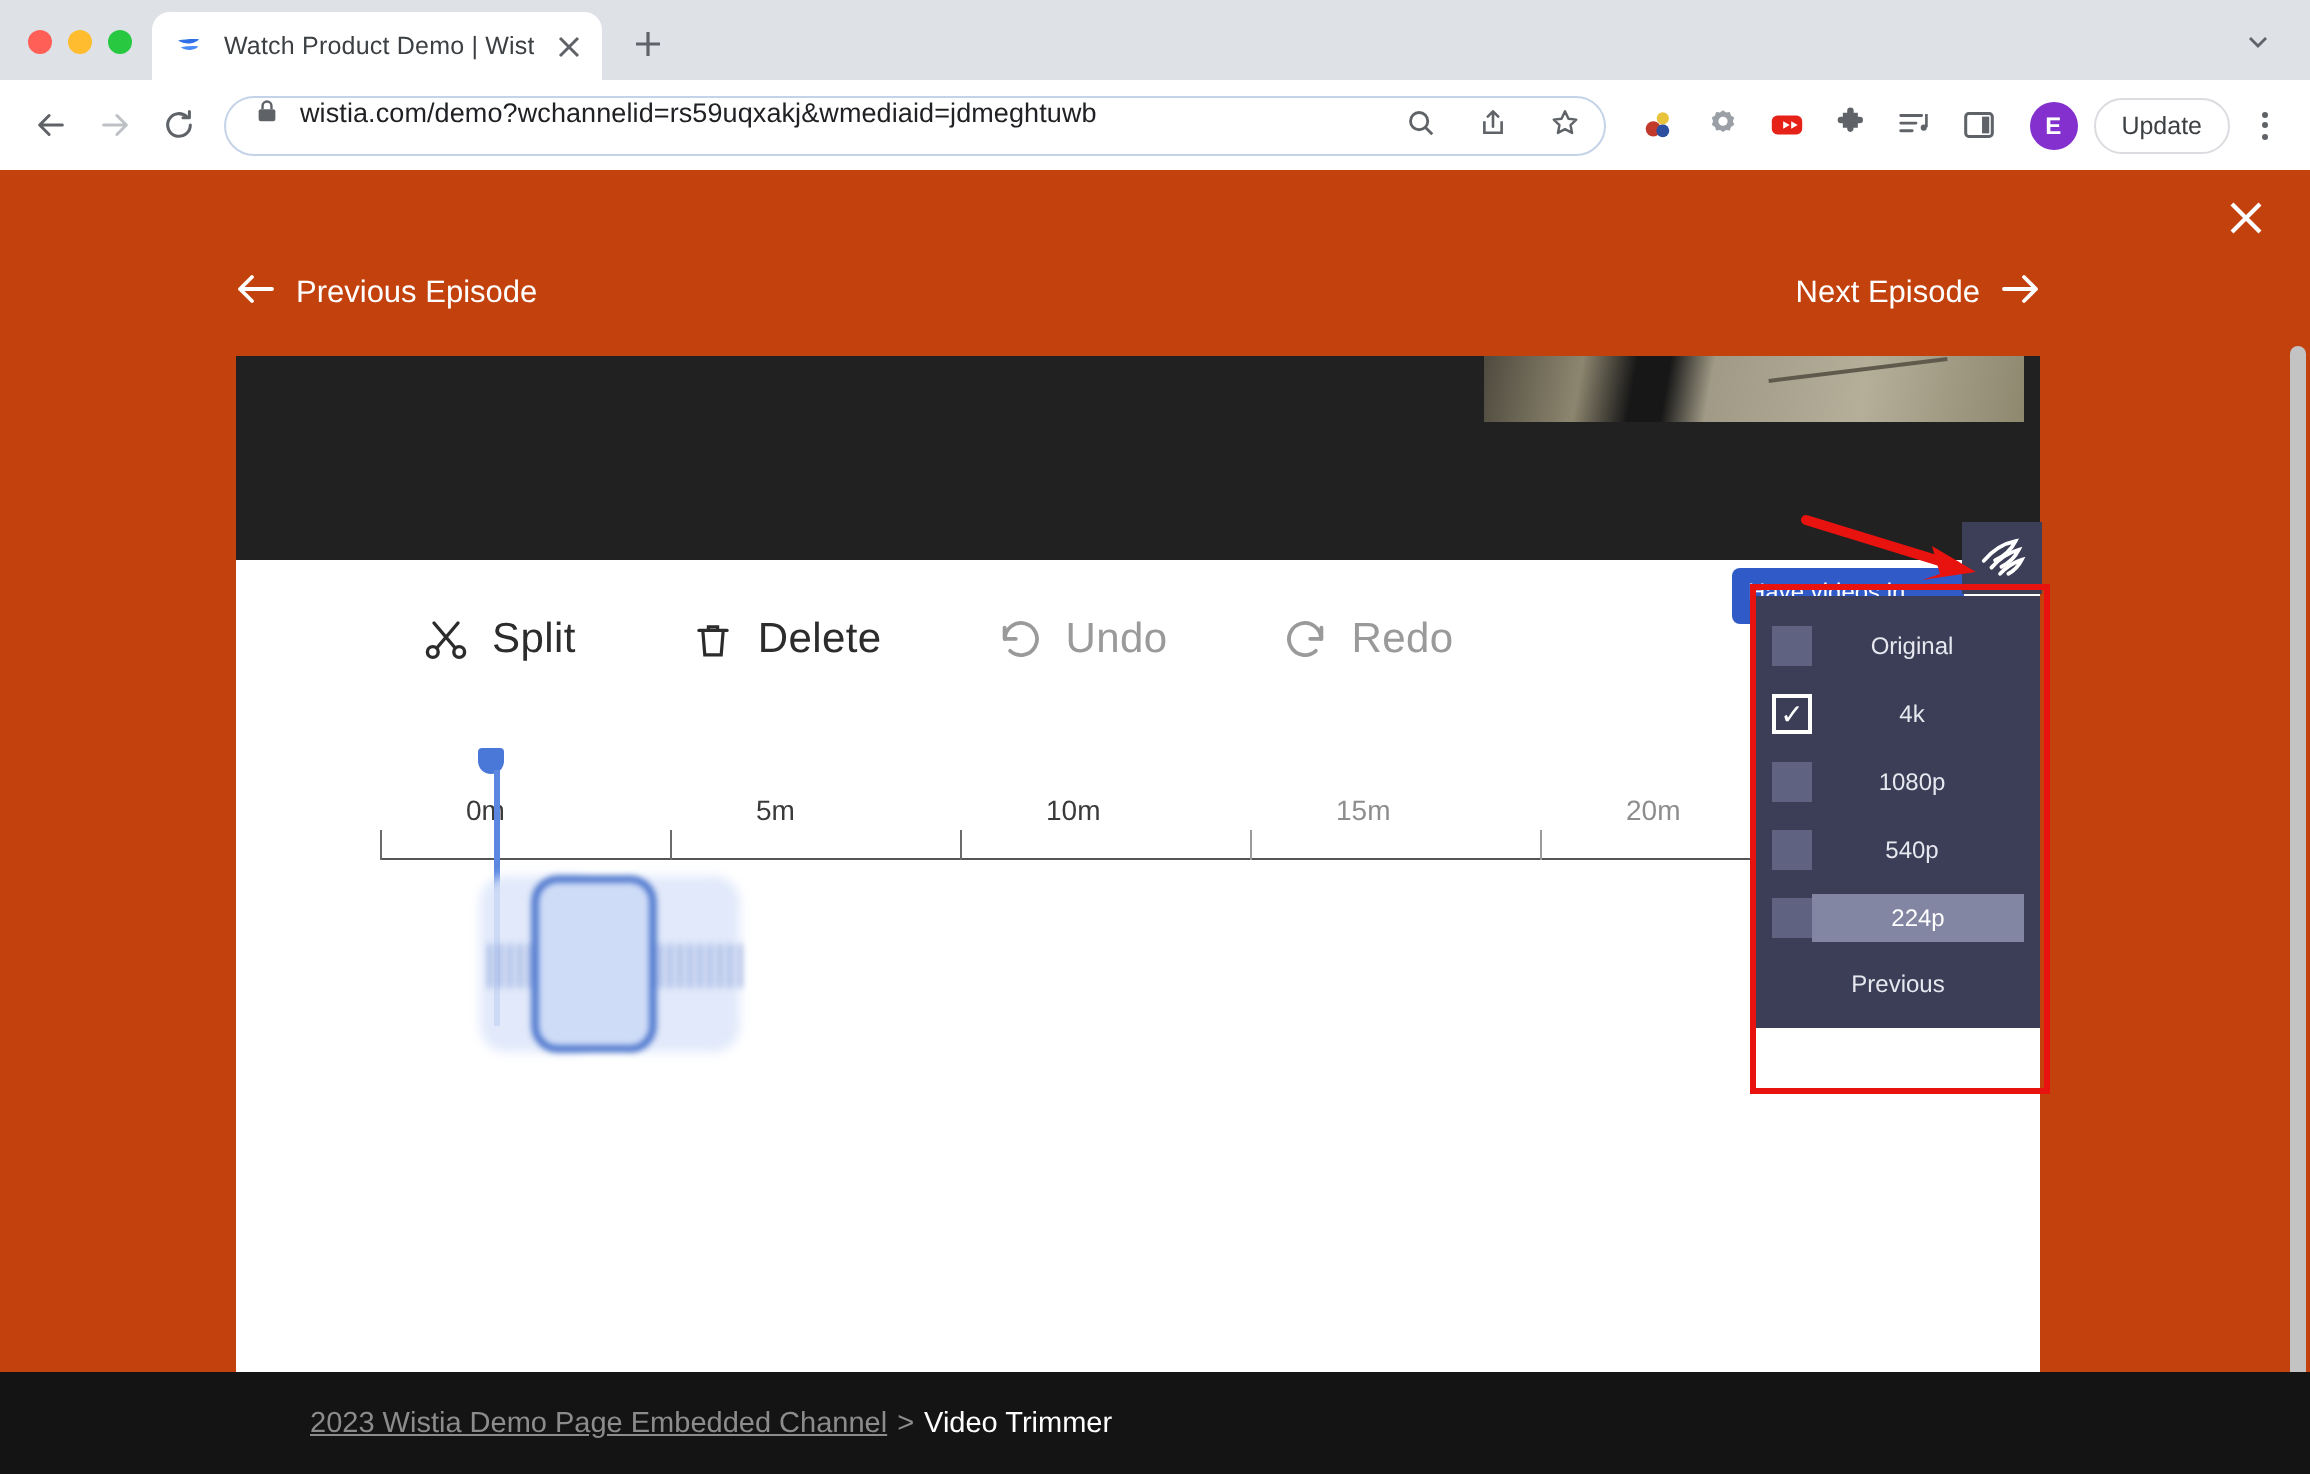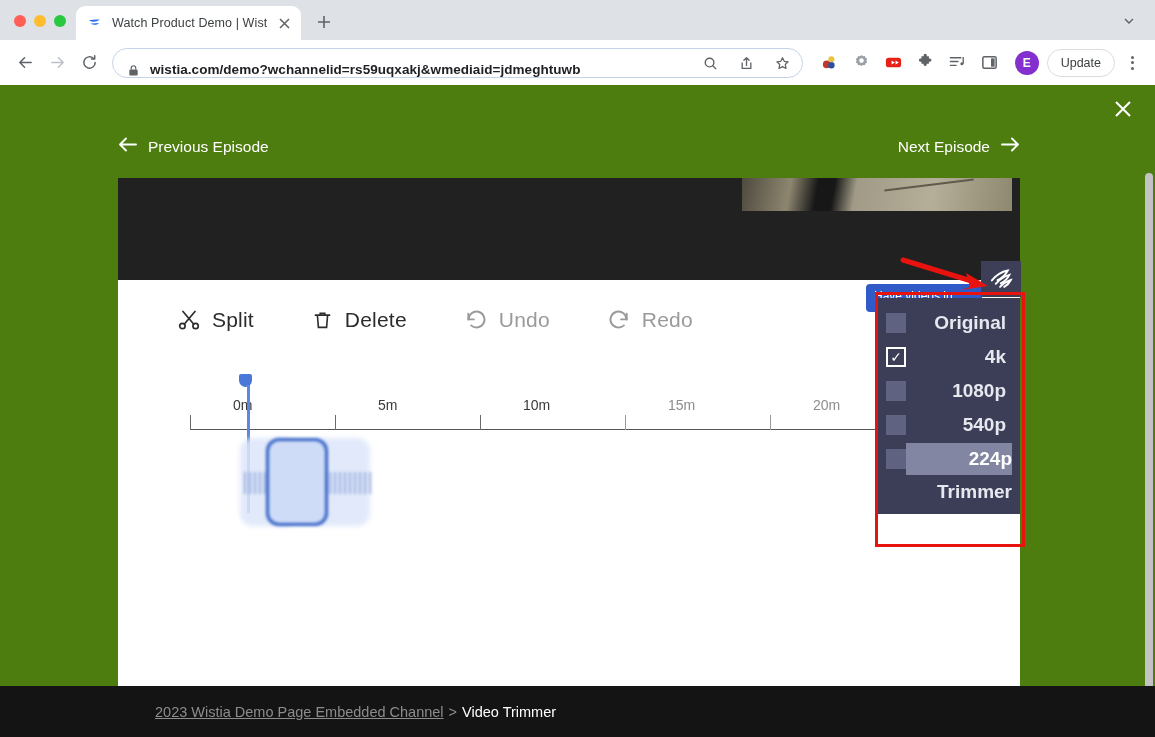--- a/index.html
+++ b/index.html
@@ -58,21 +58,21 @@
   .nav-btn {
     width: 30px; height: 30px; border-radius: 50%;
     display: flex; align-items: center; justify-content: center;
     color: #5f6368; flex: 0 0 30px;
   }
   .nav-btn.disabled { color: #bdc1c6; }
 
   .omnibox {
     flex: 1; height: 30px; margin: 0 8px 0 6px;
     background: #fff; border: 1px solid #c5d3e8; border-radius: 16px;
-    display: flex; align-items: flex-end; padding: 0 6px 0 14px; gap: 10px; font-weight: bold;
+    display: flex; align-items: flex-start; padding: 0 6px 0 14px; gap: 10px;
   }
   .lock-icon { width: 13px; height: 13px; flex: 0 0 13px; color: #5f6368; }
   .url-text {
     flex: 1; font-size: 13.5px; color: #202124;
     white-space: nowrap; overflow: hidden; letter-spacing: .05px;
   }
   .omni-icon {
     width: 26px; height: 26px; border-radius: 50%; flex: 0 0 26px;
     display: flex; align-items: center; justify-content: center; color: #5f6368;
   }
@@ -96,21 +96,21 @@
   .kebab {
     width: 26px; height: 26px; flex: 0 0 26px; margin-left: 2px;
     display: flex; flex-direction: column; align-items: center;
     justify-content: center; gap: 2.5px;
   }
   .kebab i { width: 3px; height: 3px; border-radius: 50%; background: #5f6368; display:block; }
 
   
   .viewport {
     position: absolute; left: 0; top: 85px;
-    width: 1155px; height: 652px; background: #4d7c0f; overflow: hidden;
+    width: 1155px; height: 652px; background: #c2410c; overflow: hidden;
   }
 
   .close-x {
     position: absolute; right: 18px; top: 10px;
     width: 28px; height: 28px; color: #fff;
     display: flex; align-items: center; justify-content: center;
   }
 
   .epi-nav {
     position: absolute; left: 118px; top: 52px; width: 902px;
@@ -135,21 +135,21 @@
   }
   .frame-img::after {
     content: ""; position: absolute; right: 38px; top: 6px;
     width: 90px; height: 2px; background: #5f5a4b; transform: rotate(-7deg);
   }
 
   .editor { background: #fff; height: 491px; position: relative; }
 
   .toolbar-row {
     display: flex; align-items: center; gap: 0;
-    padding: 28px 0 0 60px;
+    padding: 28px 0 0 94px;
   }
   .tool {
     display: flex; align-items: center; gap: 12px;
     margin-right: 58px; color: #2c2c2c;
   }
   .tool-label { font-size: 21px; letter-spacing: .2px; }
   .tool.disabled { color: #9a9a9a; filter: blur(.35px); justify-content: center; }
   .tool svg { display: block; }
 
   
@@ -223,22 +223,22 @@
   .qrow {
     height: 34px; display: flex; align-items: center; padding: 0 8px;
   }
   .qbox {
     width: 20px; height: 20px; flex: 0 0 20px; background: #5f6280;
     display: flex; align-items: center; justify-content: center;
   }
   .qbox.checked { background: transparent; border: 2px solid #fff; }
   .qcheck { color: #fff; font-size: 14px; line-height: 1; }
   .qlabel {
-    flex: 1; text-align: right; color: #e6e7ef;
-    font-size: 19px; font-weight: bold; padding-right: 6px;
+    flex: 1; text-align: center; color: #e6e7ef;
+    font-size: 12px; font-weight: normal; padding-right: 6px;
   }
   .qrow.hl .qlabel { background: #8286a3; color: #fff; padding: 5px 0; }
   .qrow.captions { height: 32px; justify-content: center; }
   .qrow.captions .qlabel { padding-right: 0; }
 
   
   .ann-box {
     position: absolute; left: 875px; top: 207px;
     width: 150px; height: 255px; border: 3px solid #e8130f; z-index: 20;
   }
@@ -521,21 +521,21 @@
       </div>
       <div class="qrow">
         <span class="qbox"></span>
         <span class="qlabel">540p</span>
       </div>
       <div class="qrow hl">
         <span class="qbox"></span>
         <span class="qlabel">224p</span>
       </div>
       <div class="qrow captions">
-        <span class="qlabel">Trimmer</span>
+        <span class="qlabel">Previous</span>
       </div>
     </div>
 
     <div class="ann-box"></div>
     <svg class="ann-arrow" width="100" height="40" viewBox="0 0 100 40">
       <path d="M3 3 L78 26" stroke="#e8130f" stroke-width="5" stroke-linecap="round"></path>
       <path d="M88 29 L66 16 L70 30 L61 33 Z" fill="#e8130f"></path>
     </svg>
 
     <div class="scrollbar"></div>

